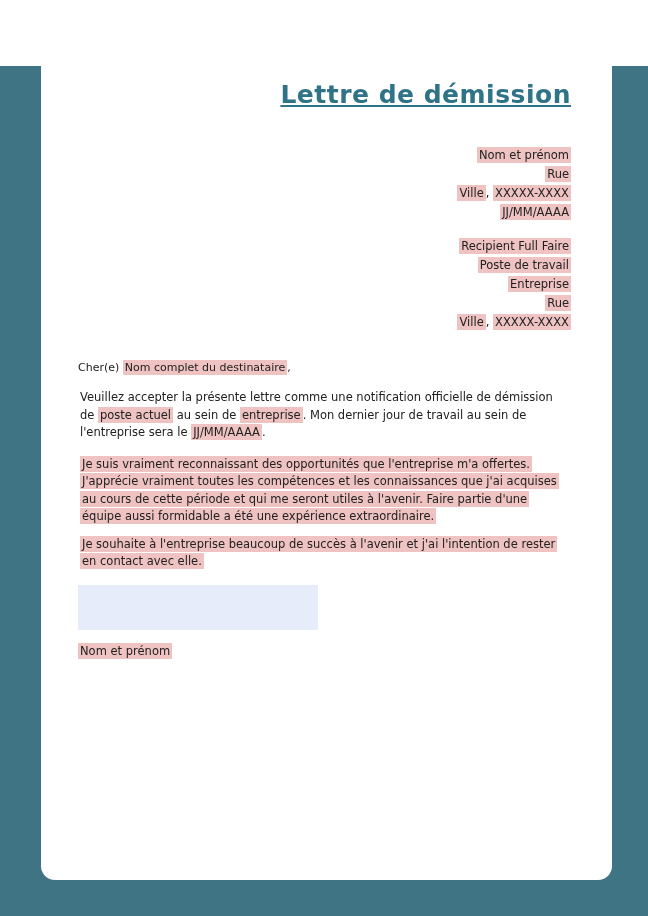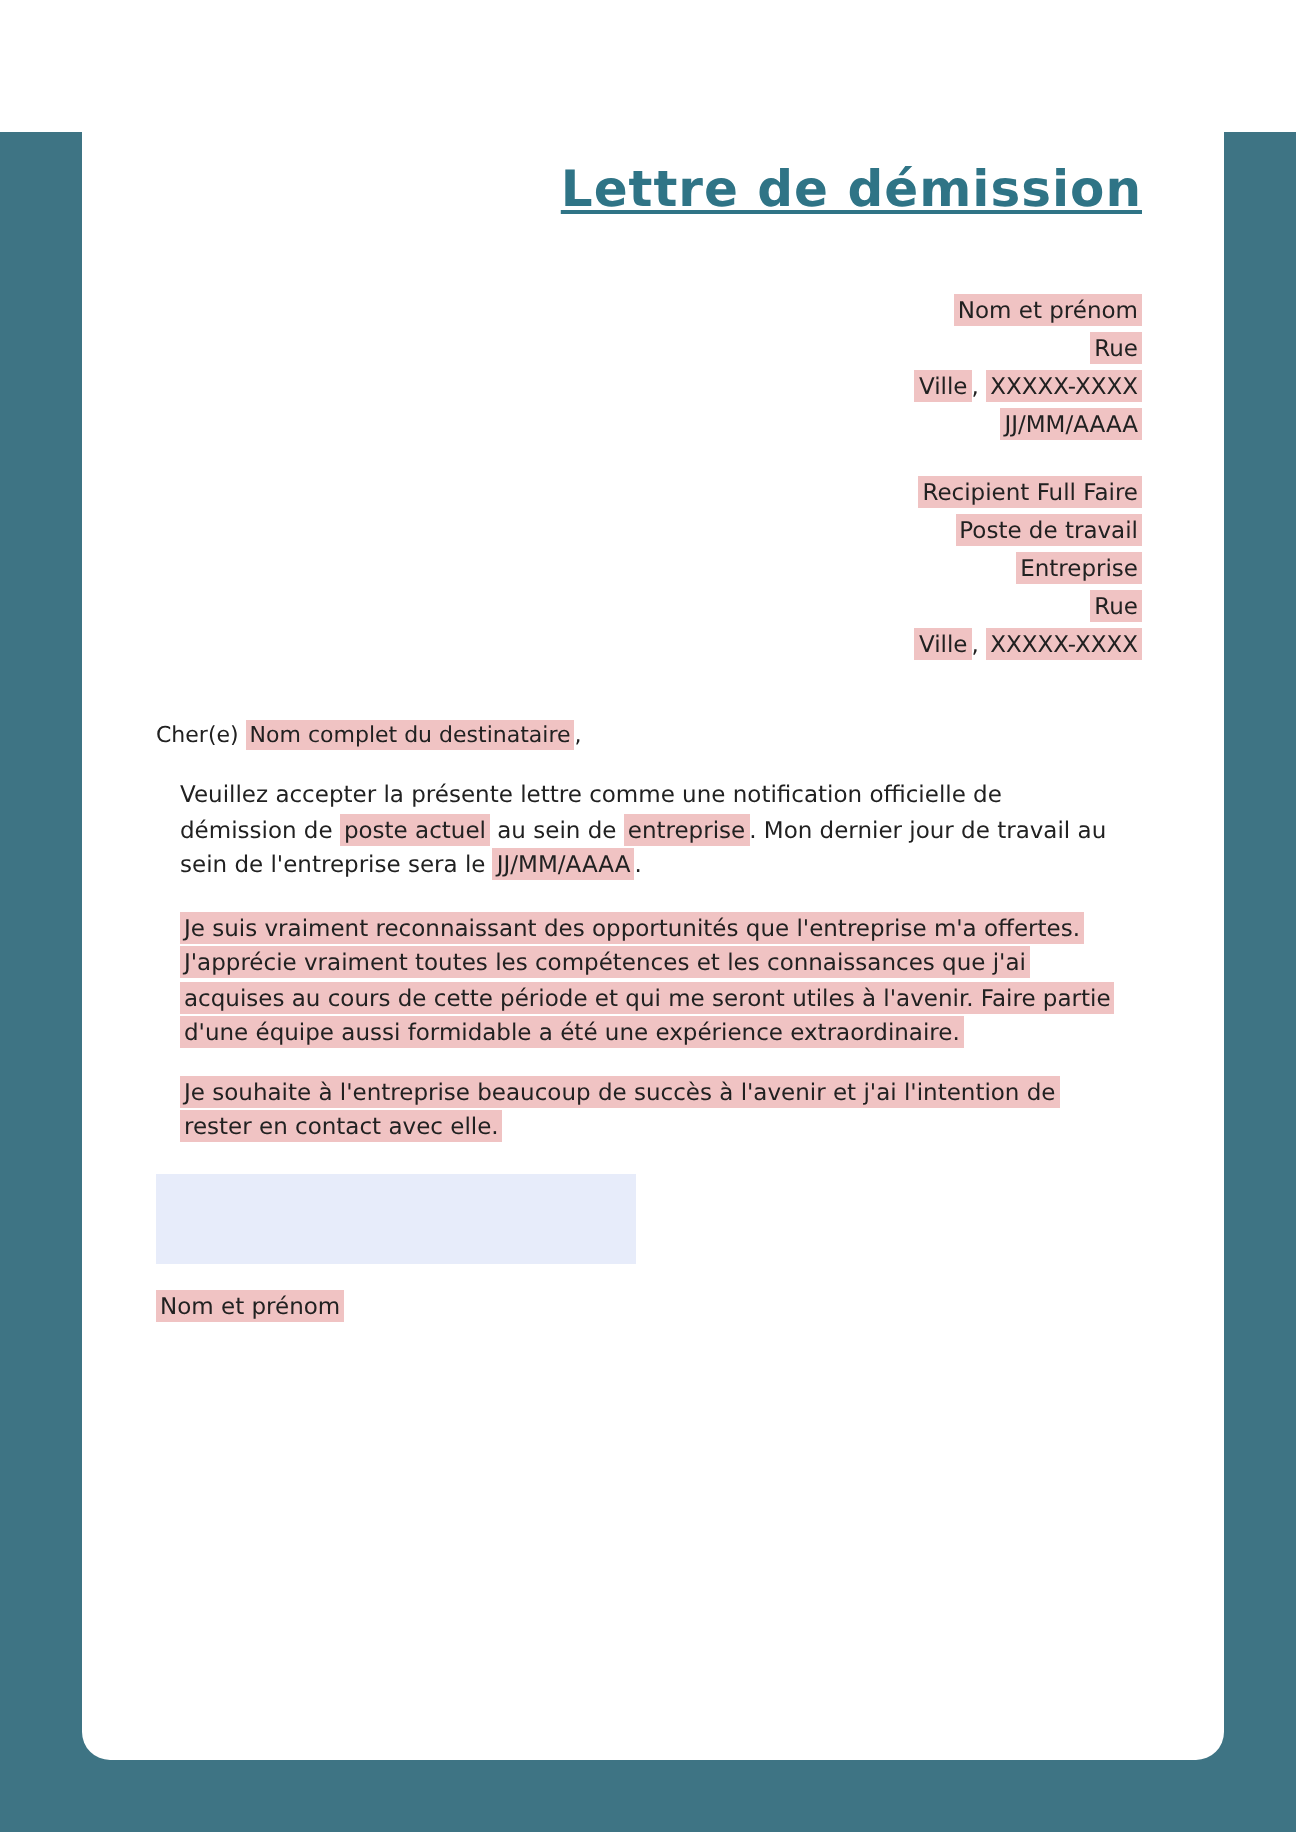--- a/index.html
+++ b/index.html
@@ -48,21 +48,21 @@
     padding:1px 2px;
     -webkit-box-decoration-break:clone;
     box-decoration-break:clone;
   }
   .salutation{
     margin:28px 0 0 0;
     font-size:11px;line-height:16px;
   }
   .body-par{
     font-size:11.5px;line-height:17.5px;
-    margin:12px;
+    margin:2px;
   }
   .par-1{margin-top:13px;}
   .par-2{margin-top:14px;}
   .par-3{margin-top:13px;}
   .par-4{margin-top:10px;}
   .closing{
     margin:24px 0 0 0;
     font-size:13.5px;line-height:16px;
   }
   .signature-box{

